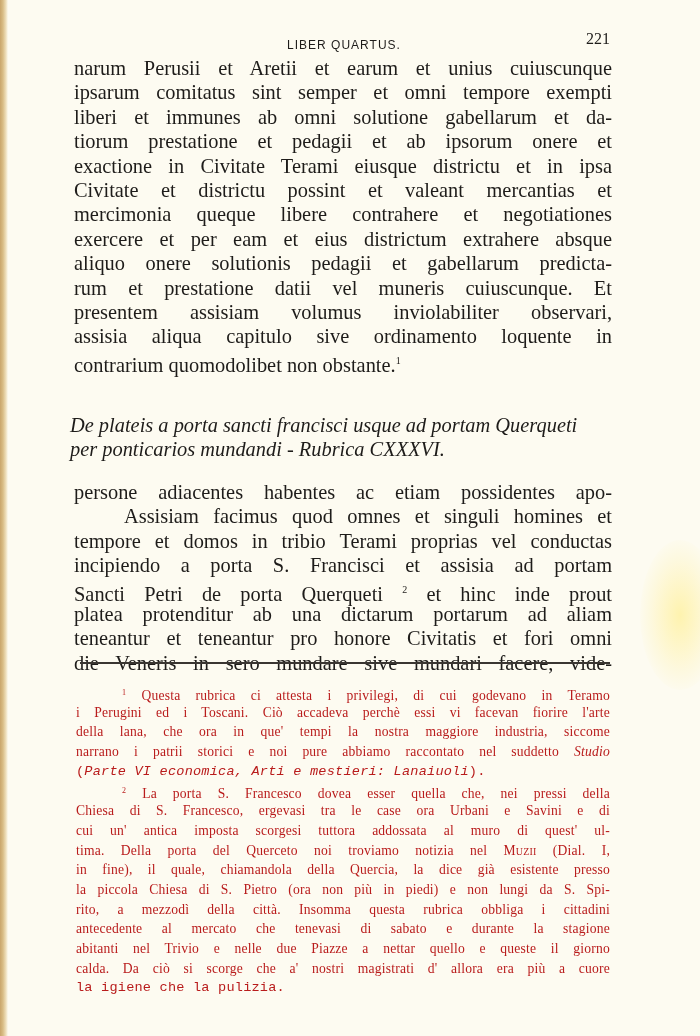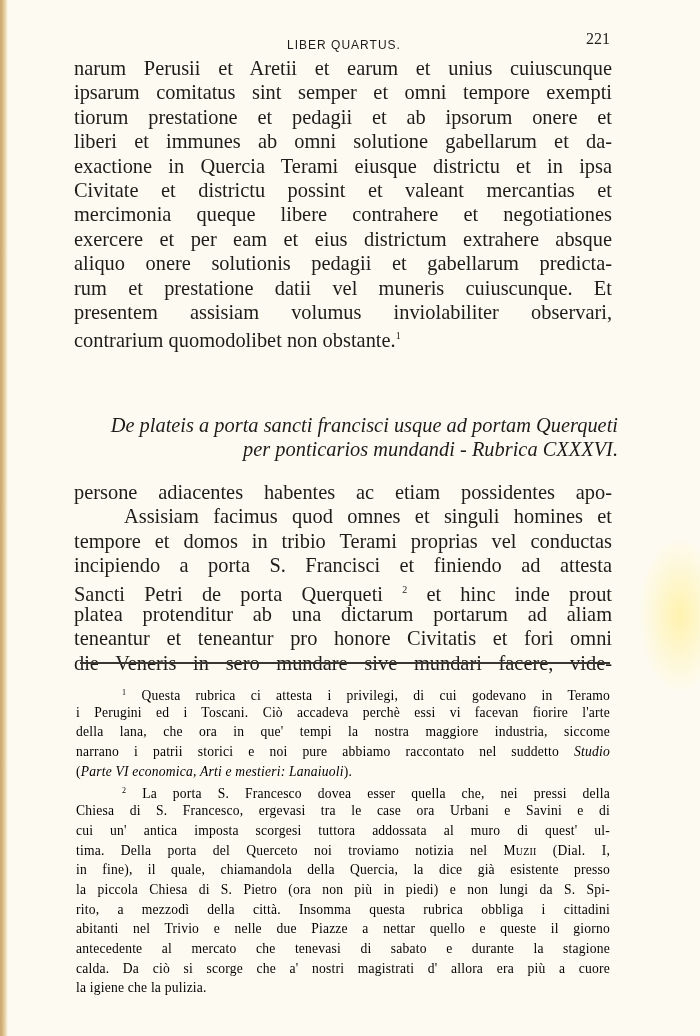--- a/index.html
+++ b/index.html
@@ -38,78 +38,79 @@
     font-size: 20.4px; line-height: 24.4px;
     text-align: justify;
   }
   .body-text .line { display: block; text-align: justify; text-align-last: justify; white-space: nowrap; height: 24.4px; }
   .body-text .line.last { text-align-last: left; }
   .body-text .line.indent { padding-left: 50px; }
   #block1 { top: 56px; }
   .rubric {
     position: absolute; left: 70px; width: 548px; top: 413px;
     font-family: "Liberation Serif", serif; font-style: italic;
-    font-size: 20.4px; line-height: 24px; text-align: right;
+    font-size: 20.4px; line-height: 24px; text-align: left;
   }
   .rubric .line { display: block; white-space: nowrap; }
   #block2 { top: 480px; }
   .sup { font-size: 10px; vertical-align: 8px; }
   .rule {
     position: absolute; left: 80px; width: 530px; top: 662px; height: 2px;
     background: #3a3632;
   }
   .footnotes {
     position: absolute; left: 76px; width: 534px; top: 683px;
     font-family: "Liberation Serif", serif;
     font-size: 13.6px; line-height: 19.7px; letter-spacing: 0.2px;
-    color: #000000;
+    color: #b91c1c;
   }
   .footnotes .line { display: block; text-align: justify; text-align-last: justify; white-space: nowrap; height: 19.7px; }
-  .footnotes .line.last { text-align-last: left; }
+  .footnotes .line.last { text-align-last: left; font-family: Liberation Mono, monospace; }
   .footnotes .line.indent { padding-left: 46px; }
   .footnotes .fsup { font-size: 8px; vertical-align: 5px; }
   .sc { font-variant: small-caps; }
   i { font-style: italic; }
 </style>
 </head>
 <body>
 
 <div class="page-edge"></div>
 <div class="stain"></div>
 
 <div class="running-head">
   <div class="running-title">LIBER QUARTUS.</div>
   <div class="page-number">221</div>
 </div>
 
 <div class="body-text" id="block1">
   <span class="line">narum Perusii et Aretii et earum et unius cuiuscunque</span>
   <span class="line">ipsarum comitatus sint semper et omni tempore exempti</span>
+  <span class="line">liberi et immunes ab omni solutione gabellarum et da-</span>
   <span class="line">tiorum prestatione et pedagii et ab ipsorum onere et</span>
-  <span class="line">liberi et immunes ab omni solutione gabellarum et da-</span>
-  <span class="line">exactione in Quercia Terami eiusque districtu et in ipsa</span>
+  <span class="line">exactione in Civitate Terami eiusque districtu et in ipsa</span>
   <span class="line">Civitate et districtu possint et valeant mercantias et</span>
   <span class="line">mercimonia queque libere contrahere et negotiationes</span>
   <span class="line">exercere et per eam et eius districtum extrahere absque</span>
   <span class="line">aliquo onere solutionis pedagii et gabellarum predicta-</span>
   <span class="line">rum et prestatione datii vel muneris cuiuscunque. Et</span>
   <span class="line">presentem assisiam volumus inviolabiliter observari,</span>
+  <span class="line">assisia aliqua capitulo sive ordinamento loquente in</span>
   <span class="line last"><span>contrarium quomodolibet non obstante.</span><span class="sup">1</span></span>
 </div>
 
 <div class="rubric">
   <span class="line">De plateis a porta sancti francisci usque ad portam Querqueti</span>
   <span class="line">per ponticarios mundandi - Rubrica CXXXVI.</span>
 </div>
 
 <div class="body-text" id="block2">
   <span class="line">persone adiacentes habentes ac etiam possidentes apo-</span>
   <span class="line indent">Assisiam facimus quod omnes et singuli homines et</span>
   <span class="line">tempore et domos in tribio Terami proprias vel conductas</span>
-  <span class="line">incipiendo a porta S. Francisci et finiendo ad attesta</span>
+  <span class="line">incipiendo a porta S. Francisci et assisia ad portam</span>
   <span class="line"><span>Sancti Petri de porta Querqueti</span>&nbsp;<span class="sup">2</span><span> et hinc inde prout</span></span>
   <span class="line">platea protenditur ab una dictarum portarum ad aliam</span>
   <span class="line">teneantur et teneantur pro honore Civitatis et fori omni</span>
   <span class="line">die Veneris in sero mundare sive mundari facere, vide-</span>
 </div>
 
 <div class="rule"></div>
 
 <div class="footnotes">
   <span class="line indent"><span class="fsup">1</span><span> Questa rubrica ci attesta i privilegi, di cui godevano in Teramo</span></span>
@@ -118,17 +119,17 @@
   <span class="line"><span>narrano i patrii storici e noi pure abbiamo raccontato nel suddetto </span><i>Studio</i></span>
   <span class="line last"><span>(</span><i>Parte VI economica, Arti e mestieri: Lanaiuoli</i><span>).</span></span>
 
   <span class="line indent"><span class="fsup">2</span><span> La porta S. Francesco dovea esser quella che, nei pressi della</span></span>
   <span class="line">Chiesa di S. Francesco, ergevasi tra le case ora Urbani e Savini e di</span>
   <span class="line">cui un' antica imposta scorgesi tuttora addossata al muro di quest' ul-</span>
   <span class="line"><span>tima. Della porta del Querceto noi troviamo notizia nel </span><span class="sc">Muzii</span><span> (Dial. I,</span></span>
   <span class="line">in fine), il quale, chiamandola della Quercia, la dice già esistente presso</span>
   <span class="line">la piccola Chiesa di S. Pietro (ora non più in piedi) e non lungi da S. Spi-</span>
   <span class="line">rito, a mezzodì della città. Insomma questa rubrica obbliga i cittadini</span>
+  <span class="line">antecedente al mercato che tenevasi di sabato e durante la stagione</span>
   <span class="line">abitanti nel Trivio e nelle due Piazze a nettar quello e queste il giorno</span>
-  <span class="line">antecedente al mercato che tenevasi di sabato e durante la stagione</span>
   <span class="line">calda. Da ciò si scorge che a' nostri magistrati d' allora era più a cuore</span>
   <span class="line last">la igiene che la pulizia.</span>
 </div>
 
 </body></html>

